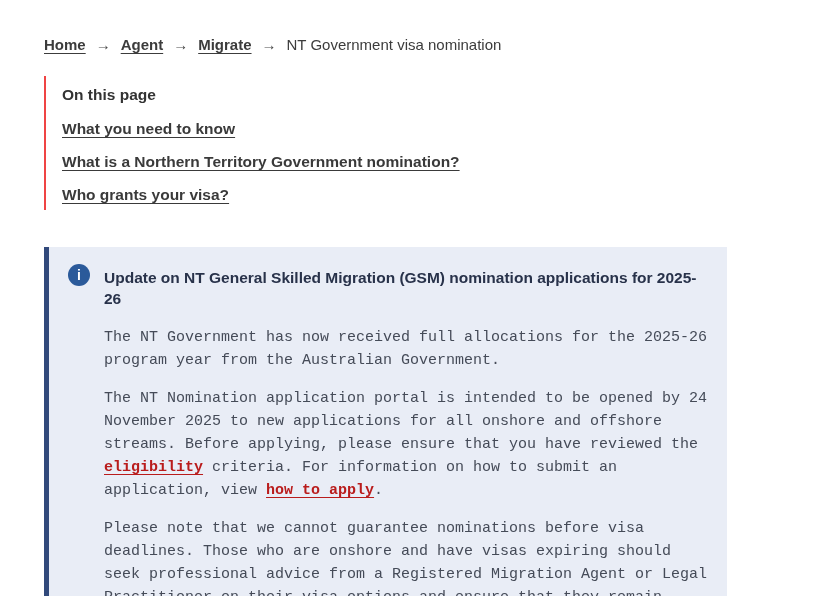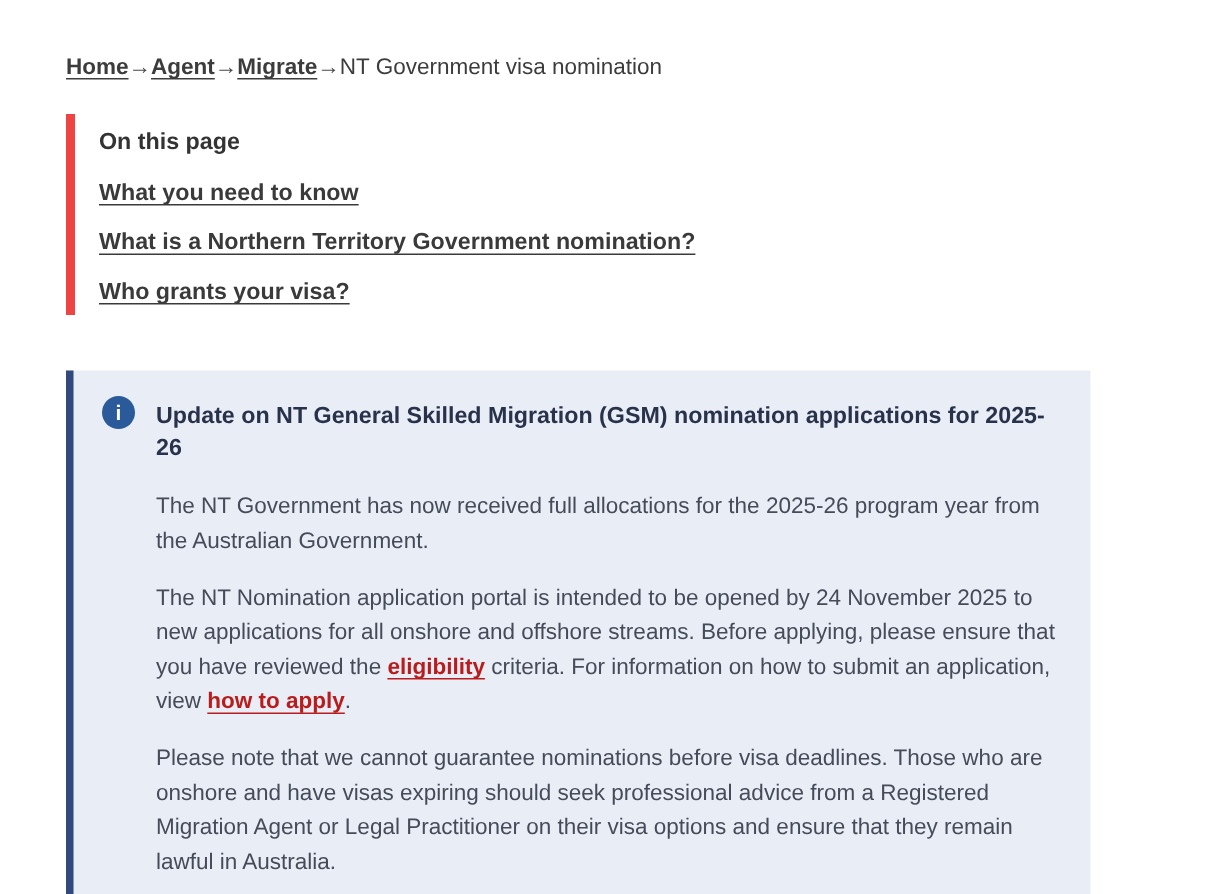--- a/index.html
+++ b/index.html
@@ -1,37 +1,37 @@
 <!DOCTYPE html>
 <html><head>
 <meta charset="utf-8">
 <style>
   html, body { margin: 0; padding: 0; background: #ffffff; }
   body { font-family: "Liberation Sans", sans-serif; -webkit-font-smoothing: antialiased; }
   .page { position: relative; width: 818px; height: 596px; background: #ffffff; overflow: hidden; }
 
   
-  .breadcrumb { position: absolute; left: 44px; top: 36px; display: flex; align-items: center; font-size: 15px; color: #3e3e3e; white-space: nowrap; }
+  .breadcrumb { position: absolute; left: 44px; top: 36px; display: flex; align-items: center; gap: 10px; font-size: 15px; color: #3e3e3e; white-space: nowrap; }
   .crumb { color: #3c3c3c; font-weight: 700; text-decoration: underline; text-underline-offset: 3px; cursor: pointer; }
   .arrow { color: #4a4a4a; font-size: 15px; line-height: 1; }
   .crumb-current { color: #3c3c3c; font-weight: 400; }
 
   
-  .toc { position: absolute; left: 44px; top: 76px; border-left: 6px solid #ef4444; padding: 10px 0 2px 16px; }
+  .toc { position: absolute; left: 44px; top: 76px; border-left: 2px solid #ef4444; padding: 10px 0 2px 16px; }
   .toc-heading { margin: 0 0 16px 0; font-size: 15.5px; font-weight: 700; color: #333333; }
   .toc-link { display: table; margin: 0 0 15px 0; font-size: 15.5px; font-weight: 700; color: #3a3a3a; text-decoration: underline; text-underline-offset: 3px; cursor: pointer; }
   .toc-link:last-child { margin-bottom: 4px; }
 
   
   .infobox { position: absolute; left: 44px; top: 247px; width: 683px; box-sizing: border-box; min-height: 326px; background: #e9edf6; border-left: 5px solid #31497b; padding: 17px 18px 22px 19px; }
   .infobox-header { display: flex; align-items: flex-start; }
   .info-icon { flex: 0 0 auto; width: 22px; height: 22px; border-radius: 50%; background: #2b5a9a; color: #ffffff; display: flex; align-items: center; justify-content: center; font-size: 14px; font-weight: 700; line-height: 1; user-select: none; }
   .infobox-heading { margin: 0 0 0 14px; padding-top: 3px; font-size: 15.5px; line-height: 21px; font-weight: 700; color: #28324a; }
   .infobox-body { margin-left: 36px; }
-  .infobox-body p { margin: 15px 0 0 0; font-size: 15px; line-height: 23px; color: #454b58; }
+  .infobox-body p { margin: 15px 0 0 0; font-size: 15px; line-height: 23px; color: #454b58; font-family: Liberation Mono, monospace; }
   .infobox-body p:first-child { margin-top: 17px; }
   .inline-link { color: #b91c1c; font-weight: 700; text-decoration: underline; text-underline-offset: 3px; cursor: pointer; }
 </style>
 </head>
 <body>
 
 <div class="page">
 
   <nav class="breadcrumb">
     <a class="crumb">Home</a>

